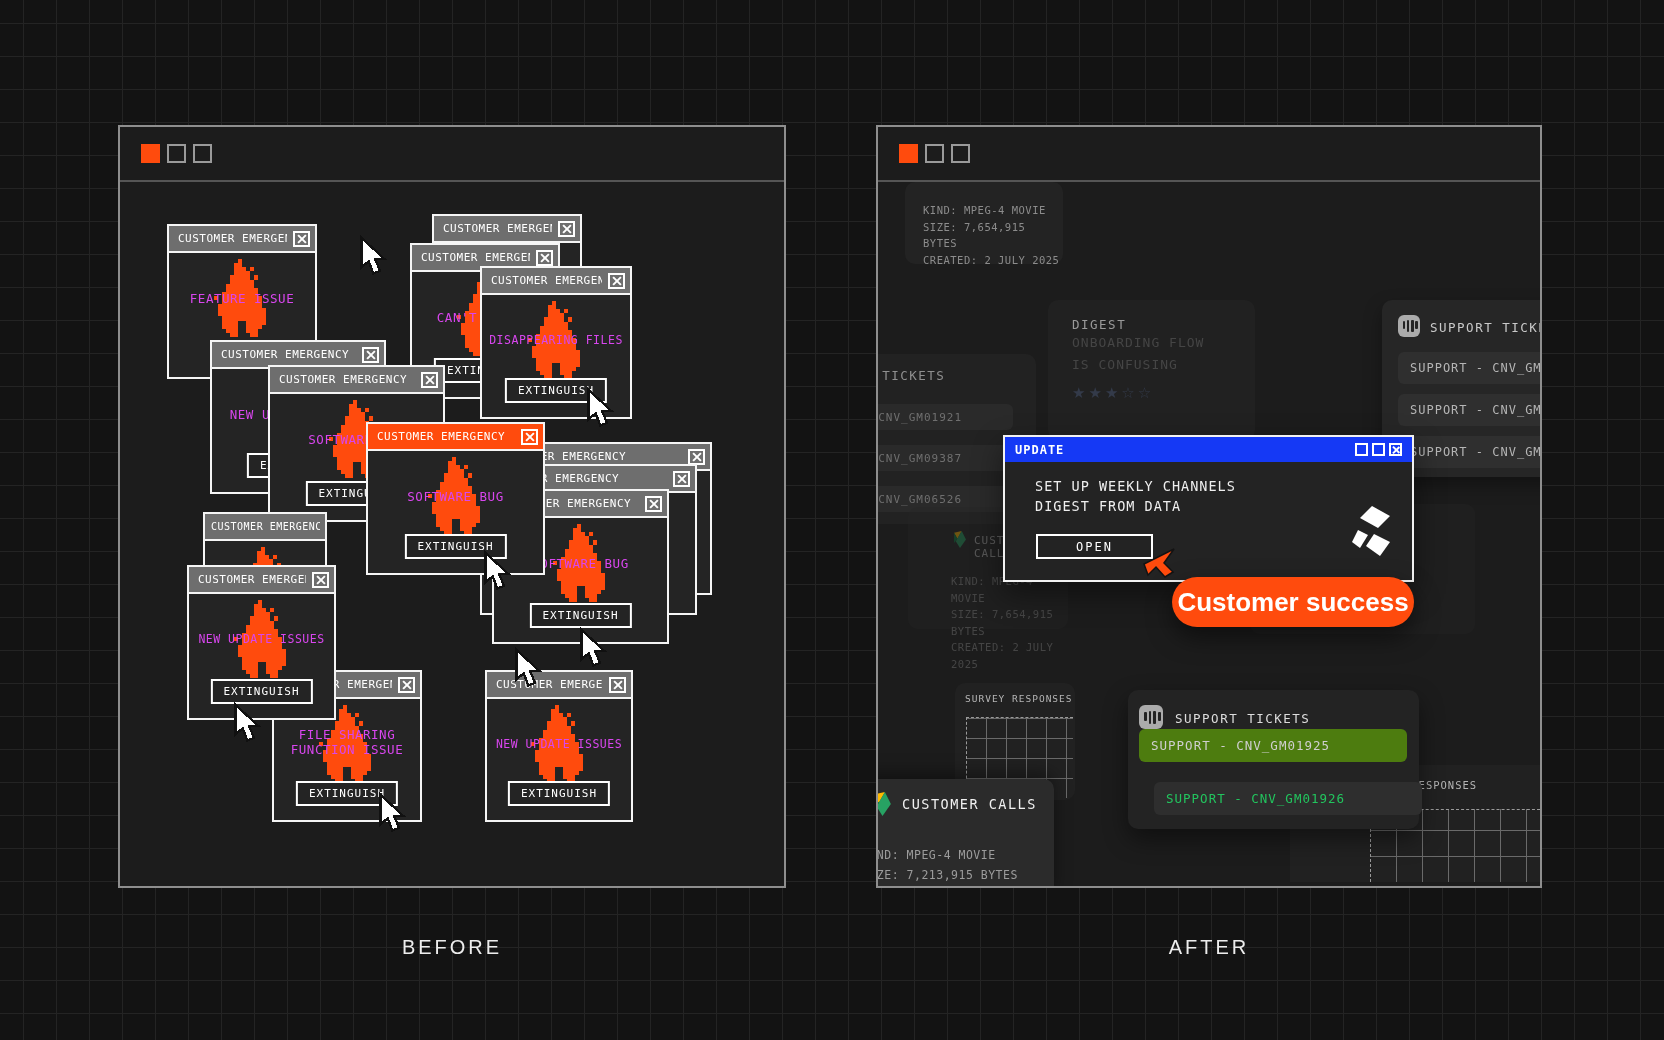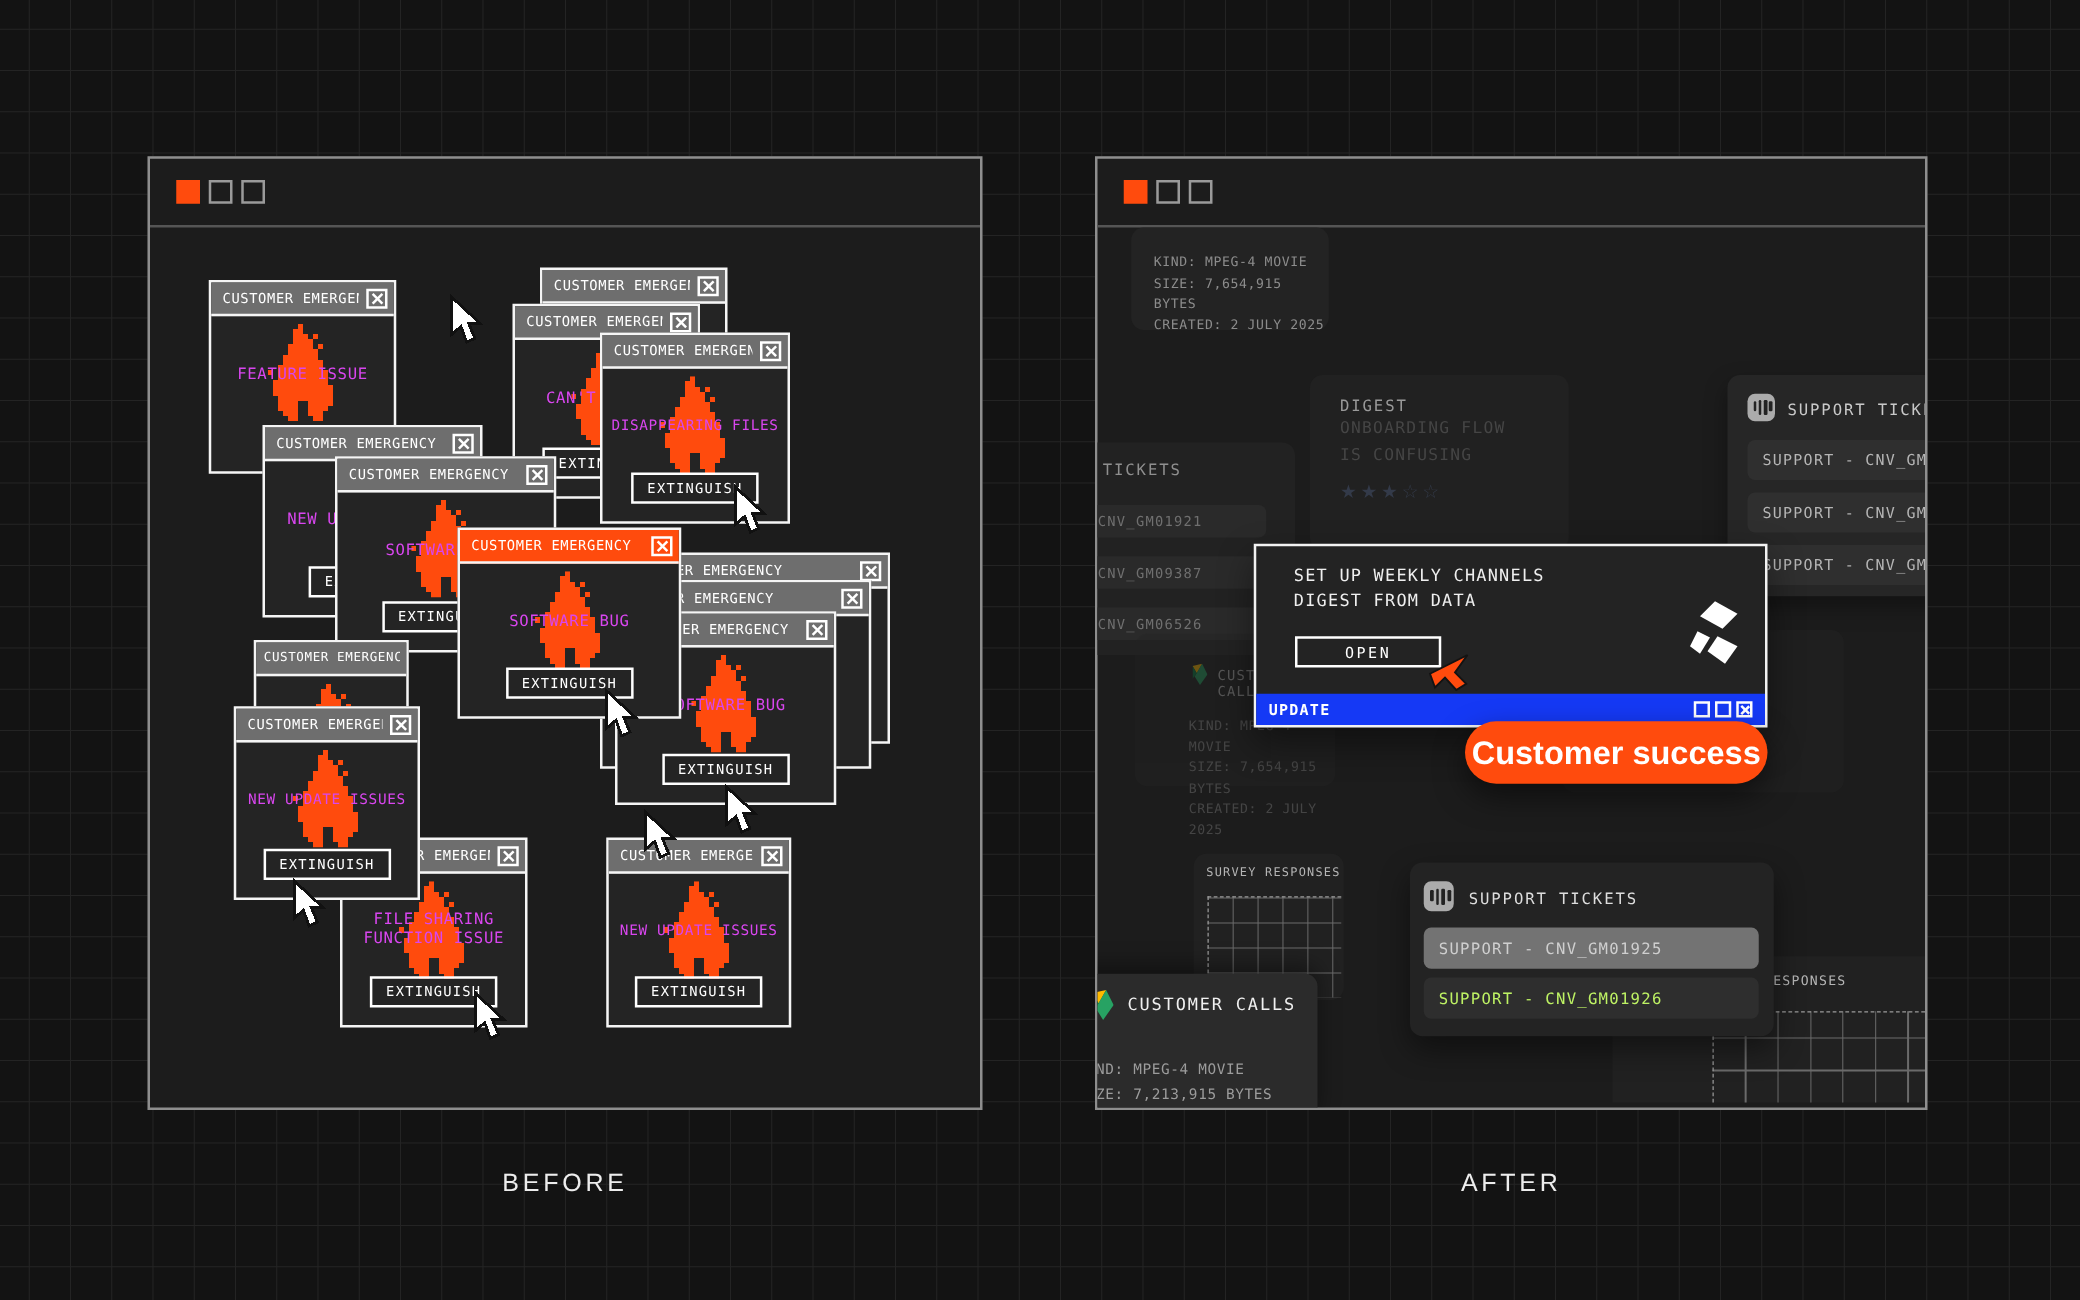--- a/index.html
+++ b/index.html
@@ -453,49 +453,49 @@
   </div>
 
   <div class="card" style="left:250px;top:563px;width:291px;height:139px;background:#232323;box-shadow:0 10px 24px rgba(0,0,0,.45);">
     <span class="icon-intercom" style="left:11px;top:15px;width:24px;height:24px;">
       <i style="left:5px;top:6.5px;height:9px;"></i>
         <i style="left:9.7px;top:5.5px;height:13px;"></i>
         <i style="left:14.4px;top:5.5px;height:13px;"></i>
         <i style="left:19.1px;top:6.5px;height:9px;"></i>
     </span>
     <div class="card-title" style="position:absolute;left:47px;top:21px;color:#DDDDDD;">SUPPORT TICKETS</div>
-    <div class="ticketrow" style="left:11px;top:52px;width:268px;height:33px;background:#737373;color:#CFCFCF;font-size:12.5px;letter-spacing:1px;">
+    <div class="ticketrow" style="left:11px;top:39px;width:268px;height:33px;background:#4d7c0f;color:#CFCFCF;font-size:12.5px;letter-spacing:1px;">
         <span>SUPPORT - CNV_GM01925</span>
       </div>
-    <div class="ticketrow" style="left:11px;top:92px;width:268px;height:33px;background:#2E2E2E;color:#bef264;font-size:12.5px;letter-spacing:1px;">
+    <div class="ticketrow" style="left:26px;top:92px;width:268px;height:33px;background:#2E2E2E;color:#22c55e;font-size:12.5px;letter-spacing:1px;">
         <span>SUPPORT - CNV_GM01926</span>
       </div>
   </div>
 
   <div id="update-win" style="left:125px;top:308px;width:411px;height:147px;">
+    <div id="update-tb">
+      <span>UPDATE</span>
+      <span style="display:flex;gap:4px;">
+        <span class="bluebtn"></span>
+        <span class="bluebtn"></span>
+        <span class="bluebtn x"></span>
+      </span>
+    </div>
     <div id="update-body">
       <div id="update-text"><span>SET UP WEEKLY CHANNELS</span><br><span>DIGEST FROM DATA</span></div>
       <button id="open-btn">OPEN</button>
       <svg style="position:absolute;right:18px;top:42px;" width="44" height="58" viewBox="0 0 44 58">
         <path d="M22,2 L40,12 L28,24 L10,14 Z" fill="#fff"></path>
         <path d="M8,26 L18,31 L10,44 L2,38 Z" fill="#fff"></path>
         <path d="M24,30 L40,38 L30,52 L16,42 Z" fill="#fff"></path>
       </svg>
       <svg style="position:absolute;left:138px;top:86px;" width="34" height="30" viewBox="0 0 34 30">
         <polygon points="1,16 31,1 21,15 30,24 22,29 13,19 5,27" fill="#FF4B0D" stroke="#131313" stroke-width="1.5"></polygon>
       </svg>
     </div>
-    <div id="update-tb">
-      <span>UPDATE</span>
-      <span style="display:flex;gap:4px;">
-        <span class="bluebtn"></span>
-        <span class="bluebtn"></span>
-        <span class="bluebtn x"></span>
-      </span>
-    </div>
   </div>
 
   <div id="pill" style="left:294px;top:450px;width:242px;height:50px;">
     <span>Customer success</span>
   </div>
 </div>
 
 <div class="bottom-label" style="left:118px;width:668px;">BEFORE</div>
 <div class="bottom-label" style="left:876px;width:666px;">AFTER</div>
 

